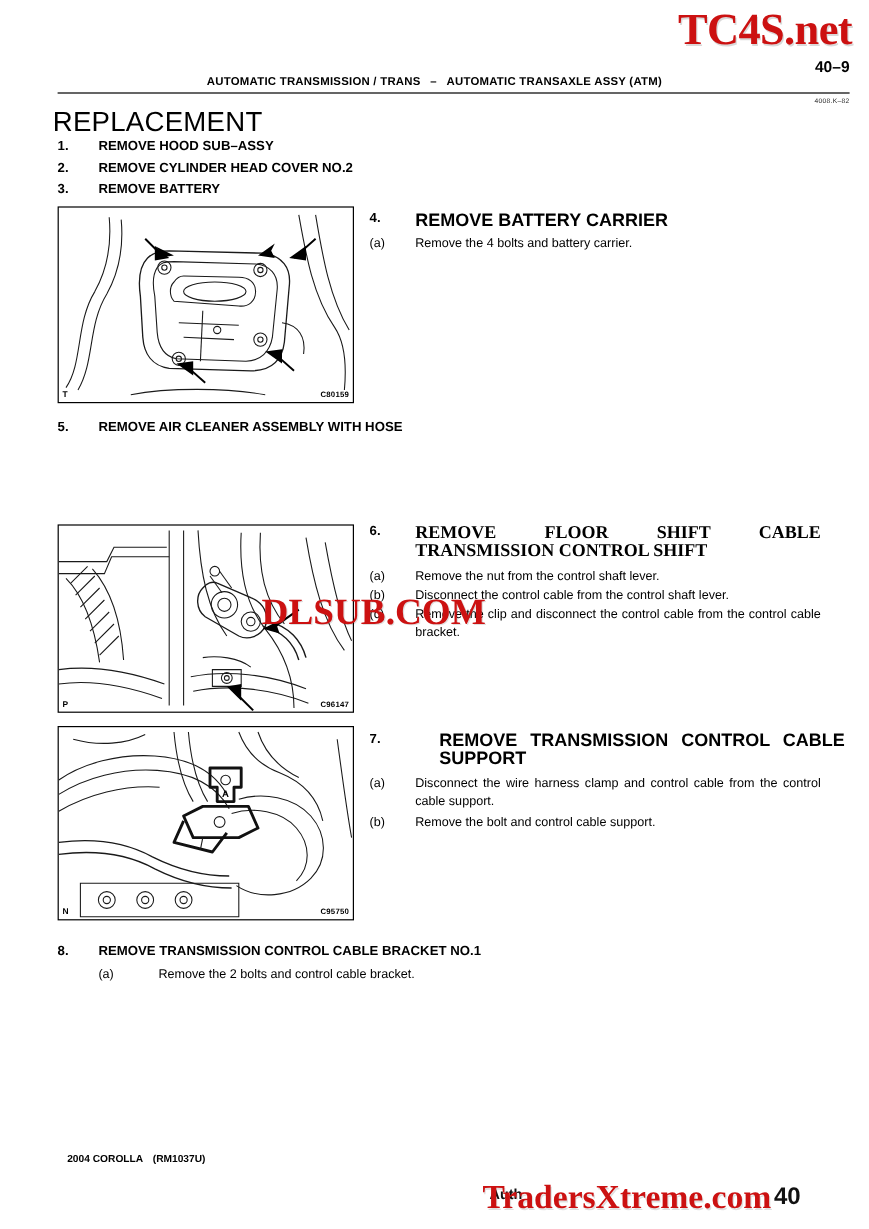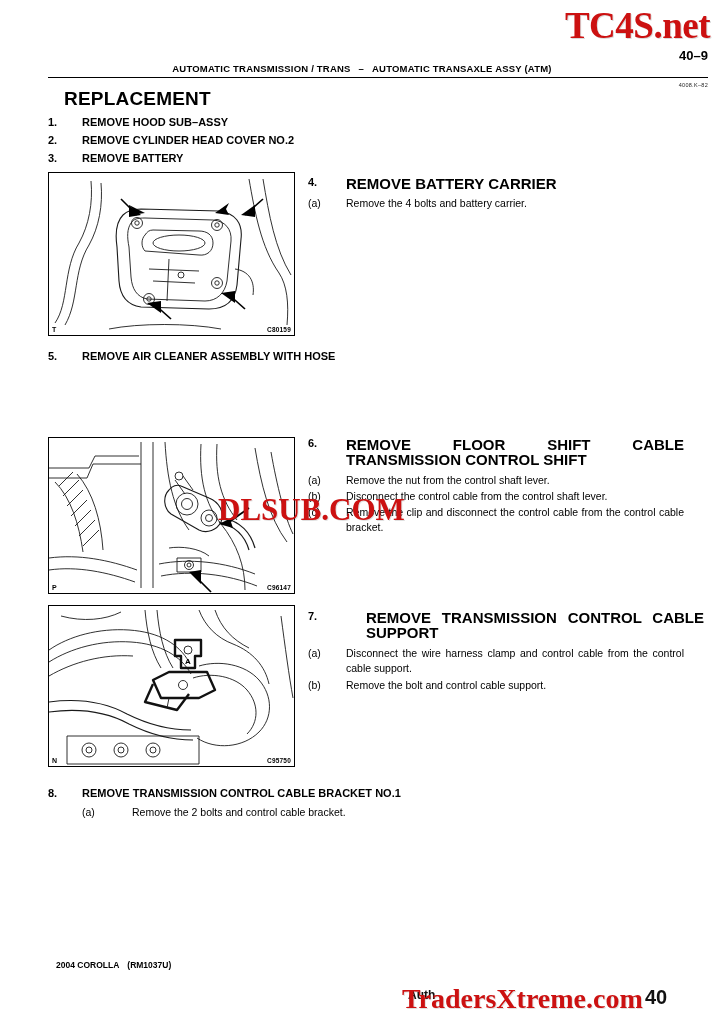--- a/index.html
+++ b/index.html
@@ -108,24 +108,24 @@
     right: 16px;
     top: 82px;
     font-size: 5.5px;
     color: #222;
     letter-spacing: 0.3px;
   }
 
   
   .sect-title {
     position: absolute;
-    left: 64px;
+    left: 44px;
     top: 88px;
-    font-size: 19px;
-    font-weight: bold;
+    font-size: 23px;
+    font-weight: normal;
     letter-spacing: 0.2px;
   }
 
   
   .step {
     position: absolute;
     font-size: 11px;
     font-weight: bold;
   }
   .step .num {
@@ -363,21 +363,21 @@
         <path d="M200 70 L 180 84"></path>
         <path d="M162 154 L 146 138"></path>
       </g>
     </svg>
     <span class="corner-lbl">P</span>
     <span class="fig-code">C96147</span>
   </div>
 
   <div class="rblock" style="left:308px; top:437px; width:380px;">
     <span class="hnum" style="top:0;">6.</span>
-    <span class="htxt just" style="top:0; width:338px;">REMOVE FLOOR SHIFT CABLE TRANSMISSION CONTROL SHIFT</span>
+    <span class="htxt just" style="top:0; width:338px;font-family:Liberation Serif, serif;">REMOVE FLOOR SHIFT CABLE TRANSMISSION CONTROL SHIFT</span>
     <span class="sub" style="top:36px; width:360px;">
       <span class="lbl">(a)</span>
       <span class="body">Remove the nut from the control shaft lever.</span>
     </span>
     <span class="sub" style="top:52px; width:360px;">
       <span class="lbl">(b)</span>
       <span class="body">Disconnect the control cable from the control shaft lever.</span>
     </span>
     <span class="sub" style="top:68px; width:360px;">
       <span class="lbl">(c)</span>

